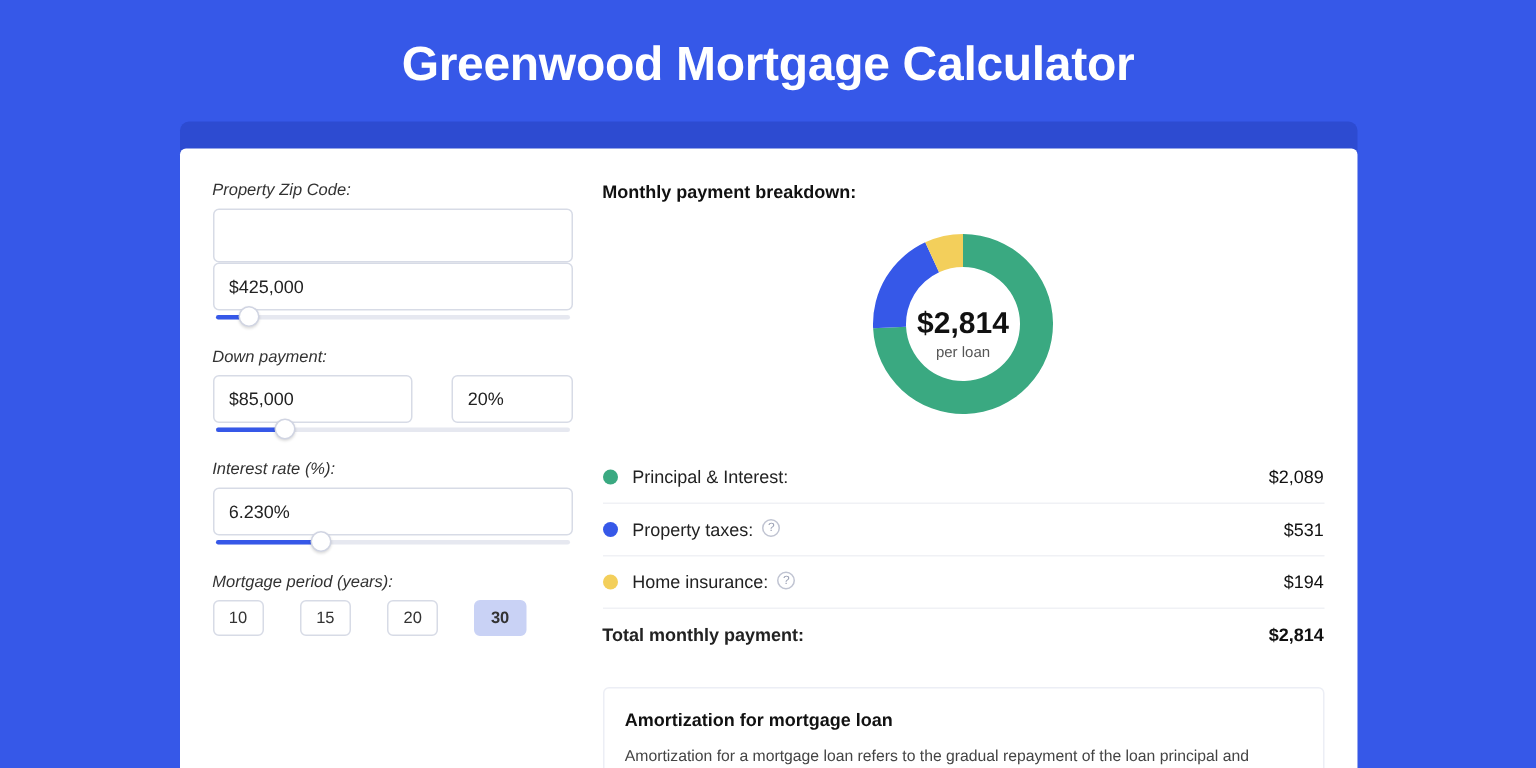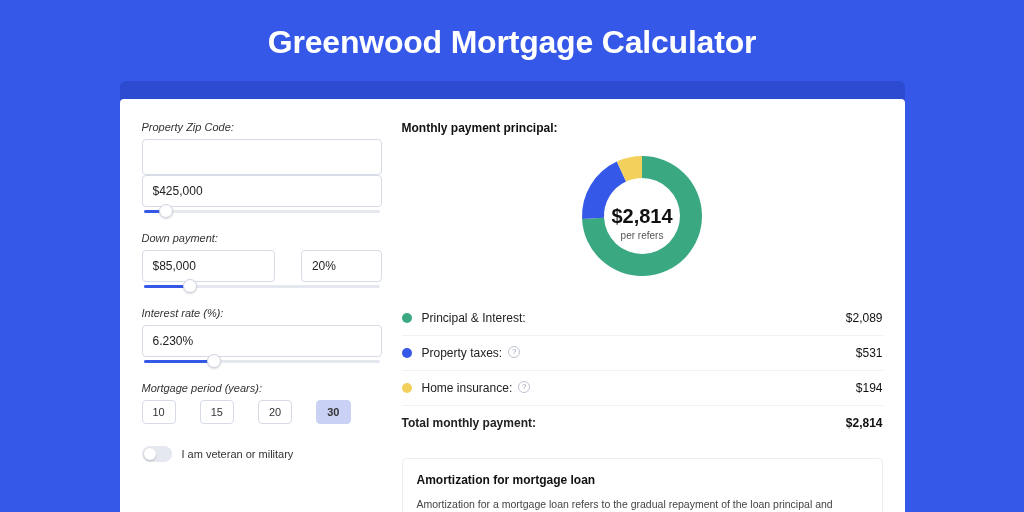--- a/index.html
+++ b/index.html
@@ -166,40 +166,34 @@
       </div>
 
       <div class="field-label">Mortgage period (years):</div>
       <div class="period-row" id="period-row">
           <button class="period-btn">10</button>
           <button class="period-btn">15</button>
           <button class="period-btn">20</button>
           <button class="period-btn active">30</button>
         </div>
 
-      <div class="toggle-row">
-        <div class="toggle">
-          <div class="toggle-knob"></div>
-        </div>
-        <span>I am veteran or military</span>
-      </div>
     </div>
 
     <div class="right-col">
-      <div class="section-title">Monthly payment principal:</div>
+      <div class="section-title">Monthly payment breakdown:</div>
 
       <div class="donut-area">
         <svg id="donut-svg" width="130" height="130" viewBox="0 0 130 130">
             <path d="M 65 5 A 60 60 0 1 1 5.069123595254972 67.87924527596648 L 27.043778276994814 66.8235220081121 A 38 38 0 1 0 65 27 Z" fill="#3aa981"></path>
             <path d="M 5.069123595254972 67.87924527596648 A 60 60 0 0 1 39.81503956574544 10.541595984411813 L 49.04952505830544 30.509677456794144 A 38 38 0 0 0 27.043778276994814 66.8235220081121 Z" fill="#3658e8"></path>
             <path d="M 39.81503956574544 10.541595984411813 A 60 60 0 0 1 64.99999999999999 5 L 65 27 A 38 38 0 0 0 49.04952505830544 30.509677456794144 Z" fill="#f3cf5b"></path>
           </svg>
         <div class="donut-center">
           <div class="donut-amount">$2,814</div>
-          <div class="donut-sub">per refers</div>
+          <div class="donut-sub">per loan</div>
         </div>
       </div>
 
       <div id="breakdown-rows">
           <div class="breakdown-row">
             <span class="dot" style="background: rgb(58, 169, 129);"></span>
             <span class="bk-label">
               <span>Principal &amp; Interest:</span>
             </span>
             <span class="bk-value">$2,089</span>

